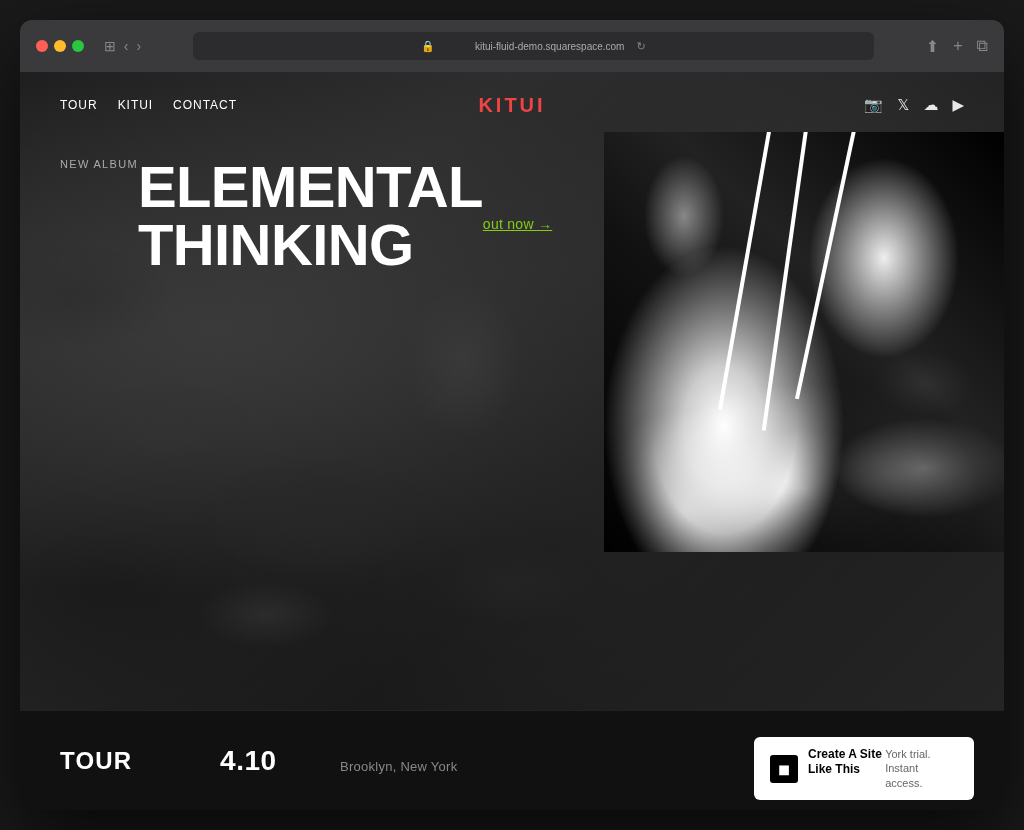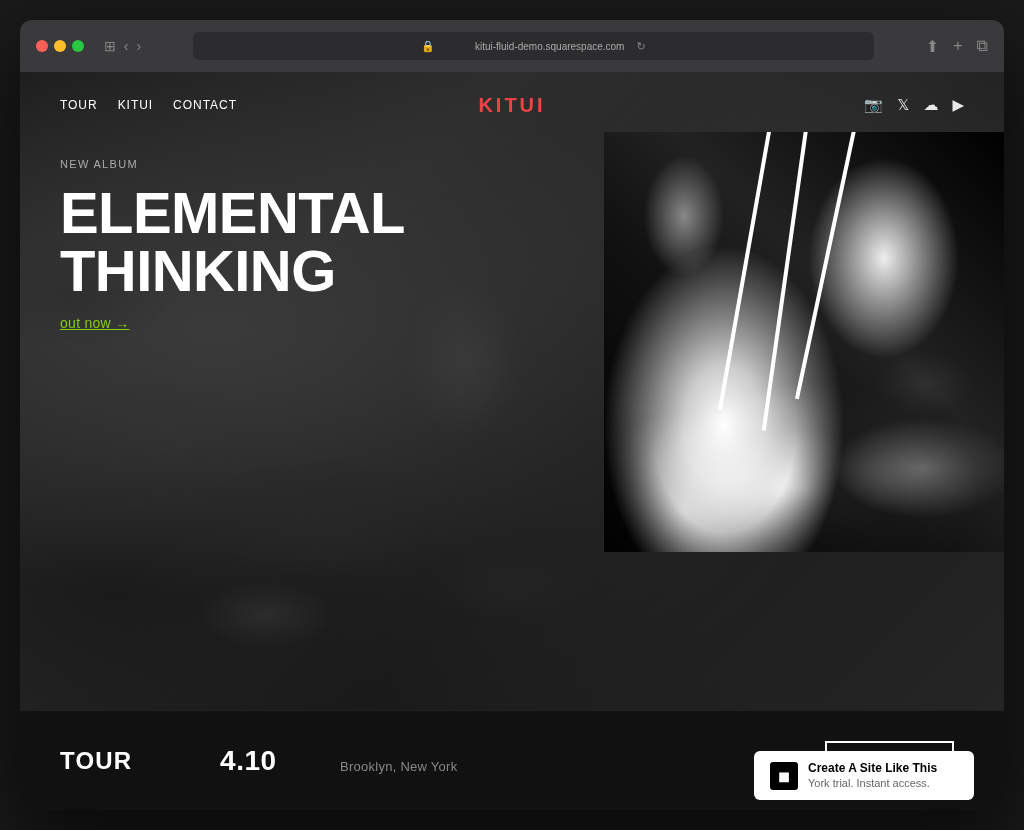--- a/index.html
+++ b/index.html
@@ -187,21 +187,21 @@
       cursor: pointer;
       opacity: 0.9;
     }
 
     
     .hero-content {
       position: relative;
       z-index: 5;
       padding: 20px 40px 40px;
       display: flex;
-      flex-direction: column;
+      flex-direction: row;
     }
 
     .new-album-label {
       color: #aaa;
       font-size: 11px;
       letter-spacing: 0.12em;
       text-transform: uppercase;
       margin-bottom: 14px;
     }
 
@@ -382,21 +382,21 @@
     }
 
     .sq-logo-inner {
       color: #fff;
       font-size: 14px;
       font-weight: 700;
     }
 
     .sq-text-block {
       display: flex;
-      flex-direction: column;
+      flex-direction: row;
     }
 
     .sq-title {
       font-size: 12px;
       font-weight: 700;
       color: #000;
       line-height: 1.2;
     }
 
     .sq-subtitle {

